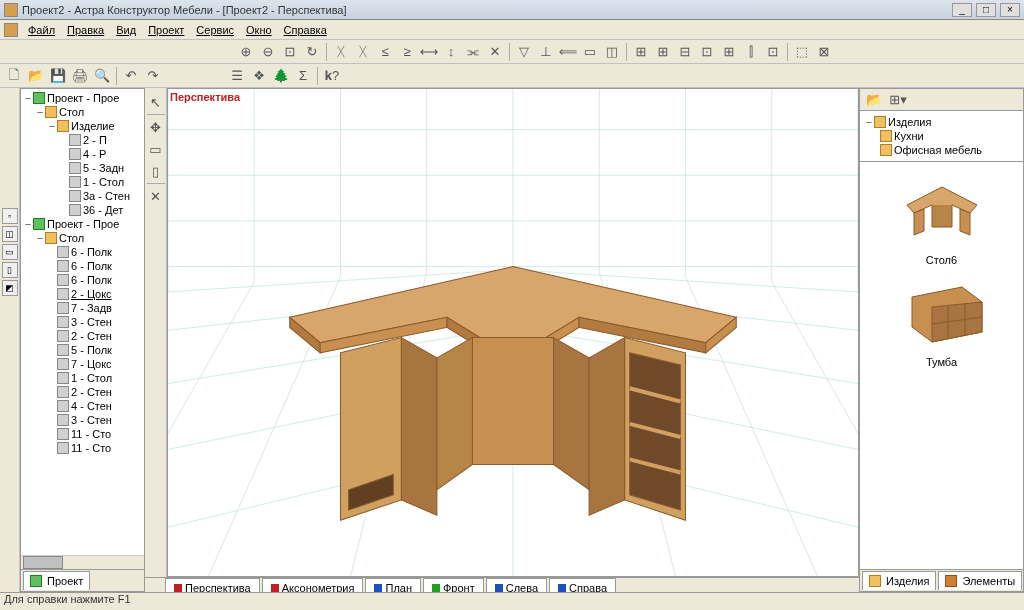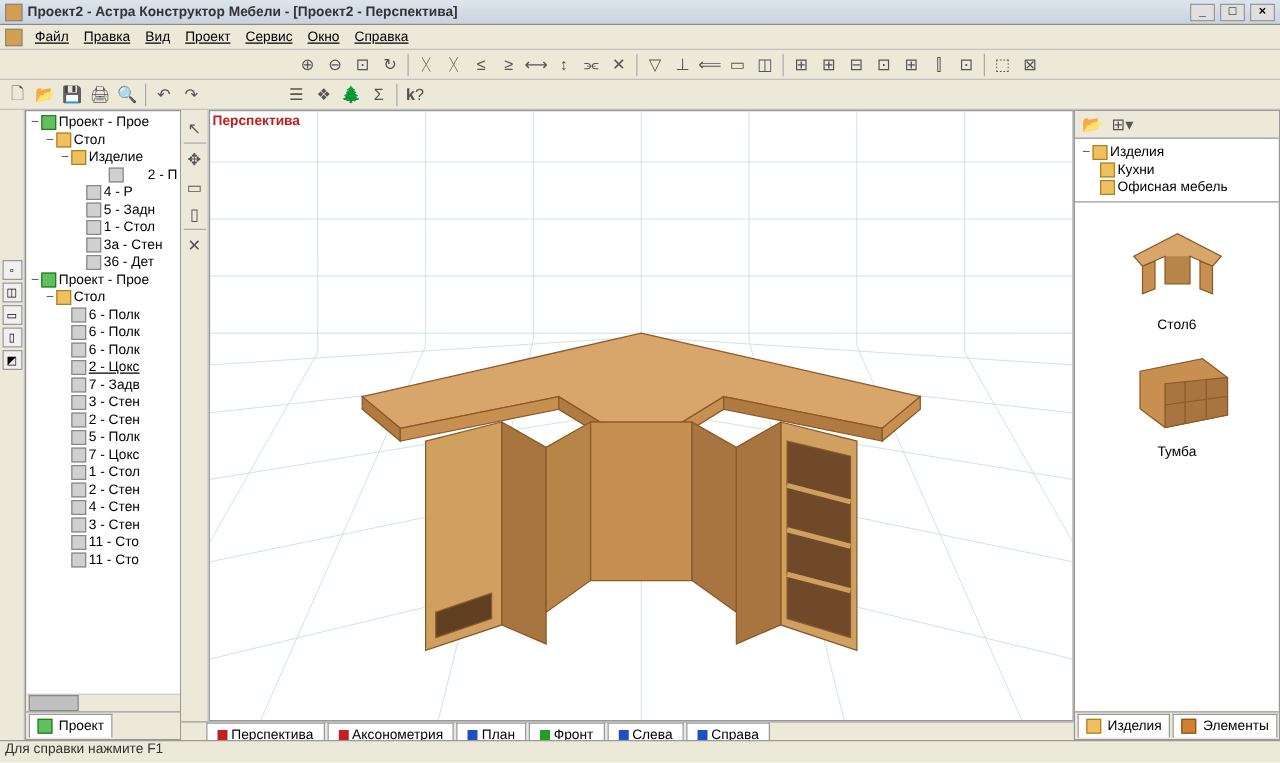--- a/index.html
+++ b/index.html
@@ -1,17 +1,17 @@
 <!DOCTYPE html>
 <html><head>
 <meta charset="utf-8">
 <style>
 * { box-sizing: border-box; margin: 0; padding: 0; font-family: Tahoma, sans-serif; font-size: 11px; }
 body { background: #ece9d8; width: 1024px; height: 610px; overflow: hidden; display: flex; flex-direction: column; }
-.titlebar { height: 20px; background: linear-gradient(#dde4ec,#c8d3e0); display: flex; align-items: center; padding: 0 4px; border-bottom: 1px solid #888; font-weight: bold; }
+.titlebar { height: 20px; background: linear-gradient(#dde4ec,#c8d3e0); display: flex; align-items: center; padding: 0 4px; border-bottom: 1px solid #888; }
 .titlebar .icon { width: 14px; height: 14px; background: #d4a050; margin-right: 4px; border: 1px solid #888; }
 .titlebar .title { flex: 1; color: #333; }
 .titlebar .winbtns { display: flex; gap: 4px; }
 .winbtn { width: 20px; height: 14px; background: #e0e0e0; border: 1px solid #999; text-align: center; line-height: 11px; cursor: pointer; font-size: 10px; }
 .menubar { height: 20px; background: #ece9d8; display: flex; align-items: center; padding: 0 4px; border-bottom: 1px solid #c0c0c0; }
 .menubar .mitem { padding: 2px 6px; cursor: pointer; }
 .menubar .mitem u { text-decoration: underline; }
 .menubar .app-icon { width: 14px; height: 14px; background: #d4a050; margin-right: 4px; border: 1px solid #888; }
 .toolbar { height: 24px; background: #ece9d8; border-bottom: 1px solid #c0c0c0; display: flex; align-items: center; padding: 0 4px; gap: 2px; }
 .tbtn { width: 20px; height: 20px; display: flex; align-items: center; justify-content: center; cursor: pointer; color: #555; font-size: 13px; }
@@ -144,21 +144,21 @@
         <div class="tnode" style="padding-left: 12px;">
           <span class="exp">−</span>
           <span class="ticon i-folder"></span>
           <span>Стол</span>
         </div>
         <div class="tnode" style="padding-left: 24px;">
           <span class="exp">−</span>
           <span class="ticon i-folder"></span>
           <span>Изделие</span>
         </div>
-        <div class="tnode" style="padding-left: 36px; justify-content: space-between;">
+        <div class="tnode" style="padding-left: 36px;">
           <span class="exp"></span>
           <span class="ticon i-item"></span>
           <span>2 - П</span>
         </div>
         <div class="tnode" style="padding-left: 36px;">
           <span class="exp"></span>
           <span class="ticon i-item"></span>
           <span>4 - Р</span>
         </div>
         <div class="tnode" style="padding-left: 36px;">

